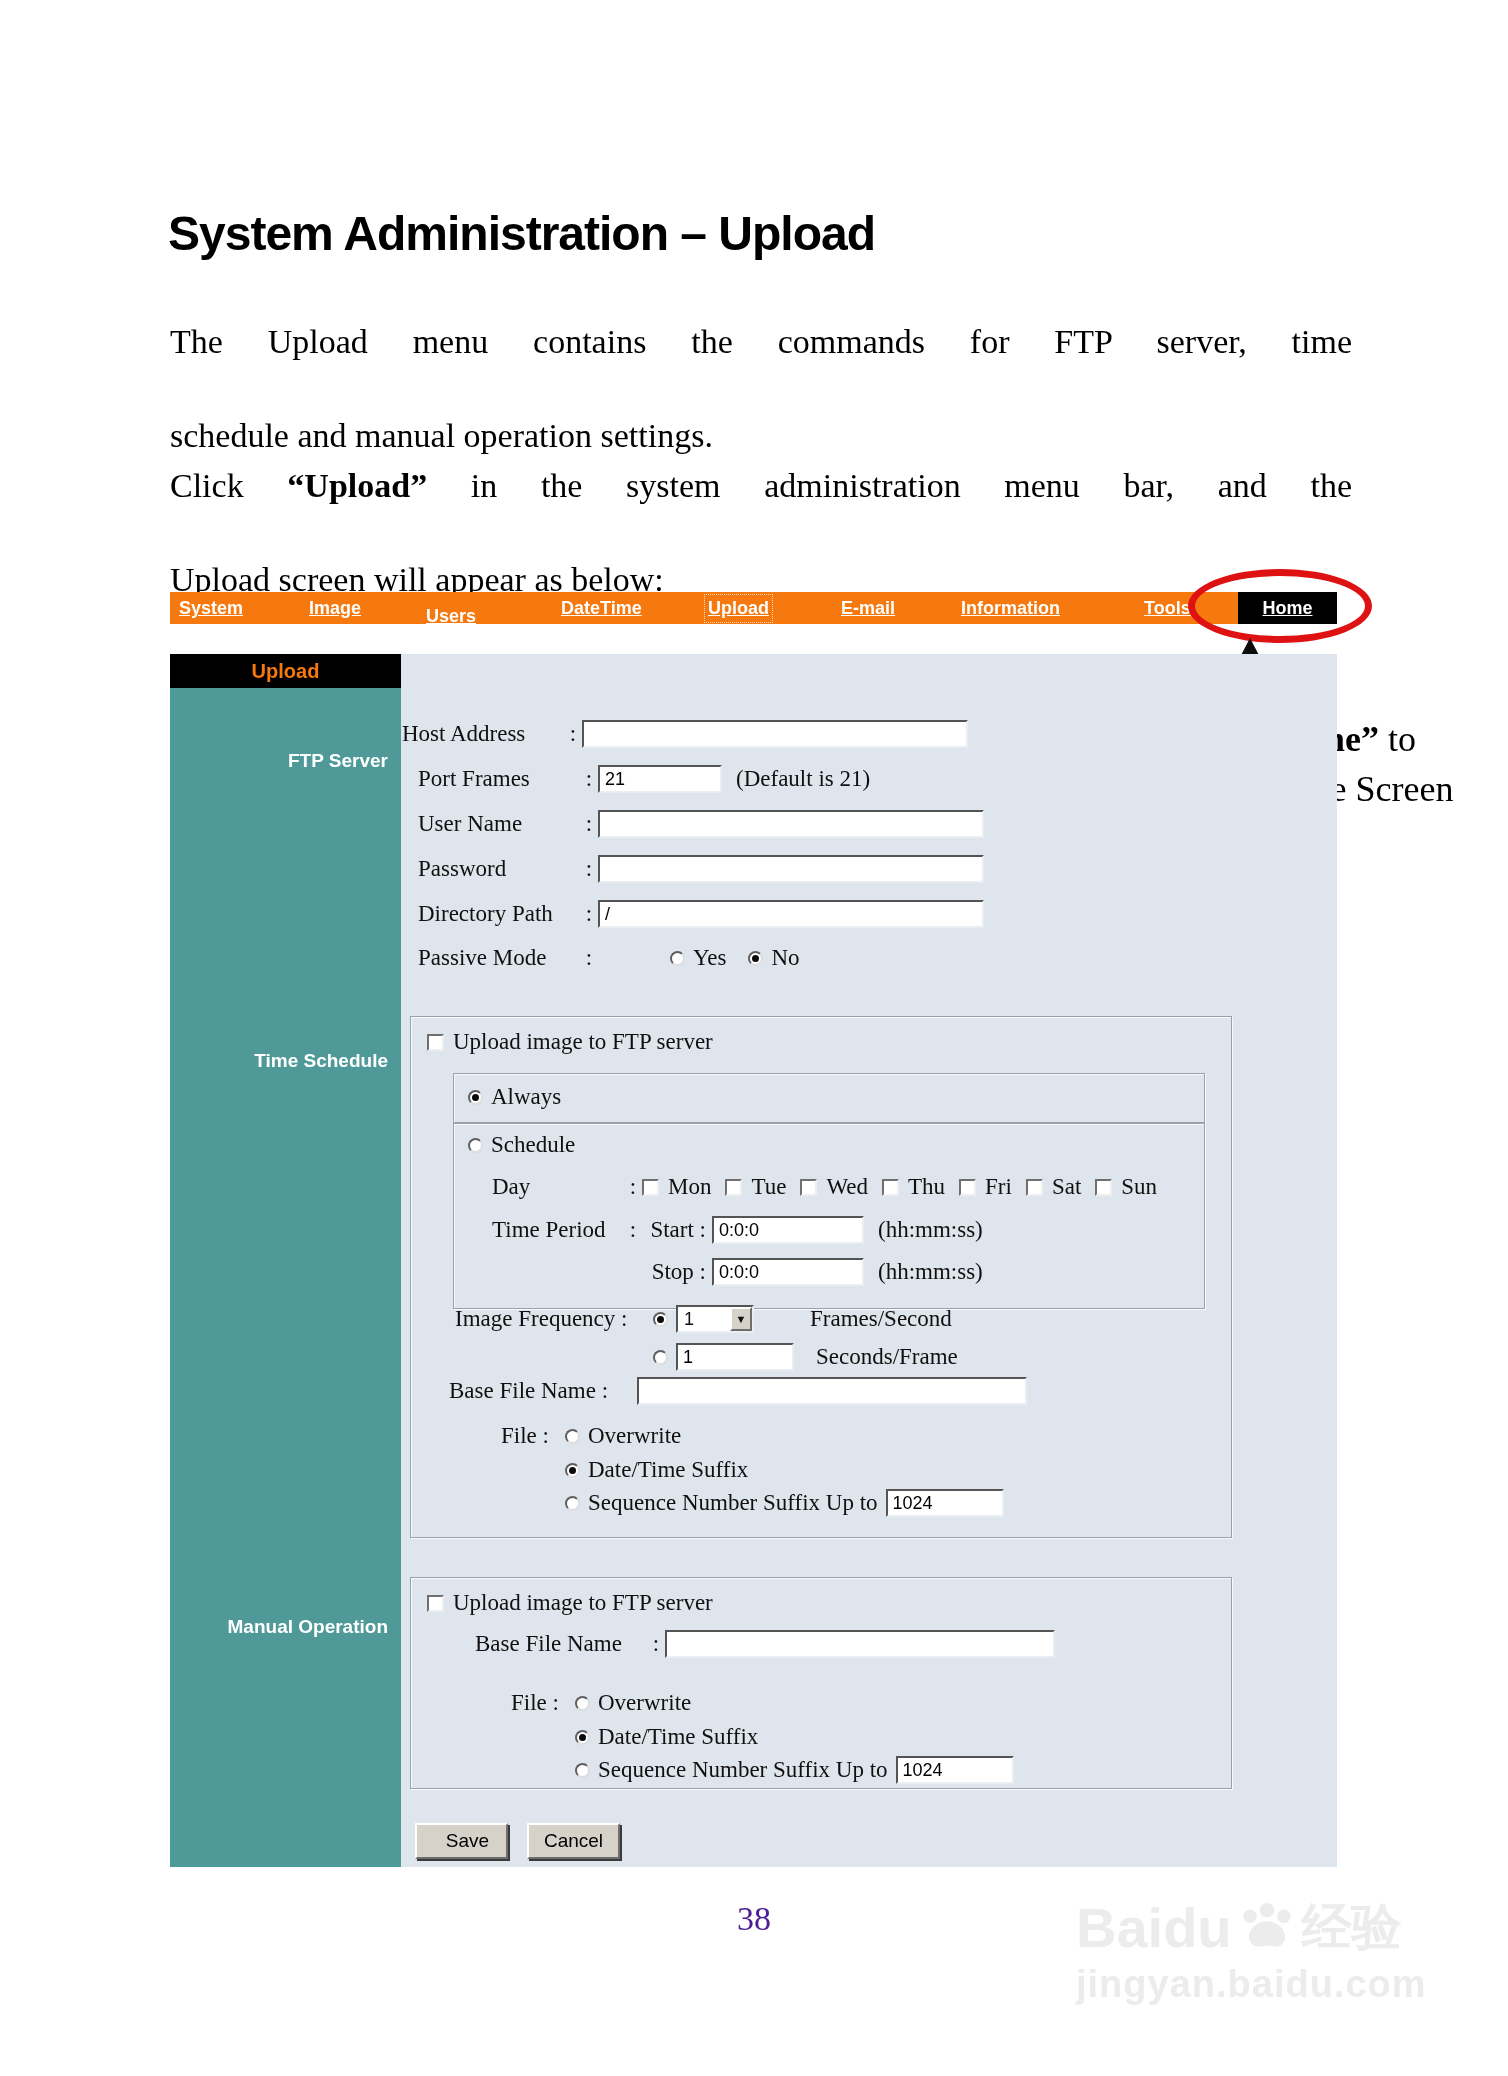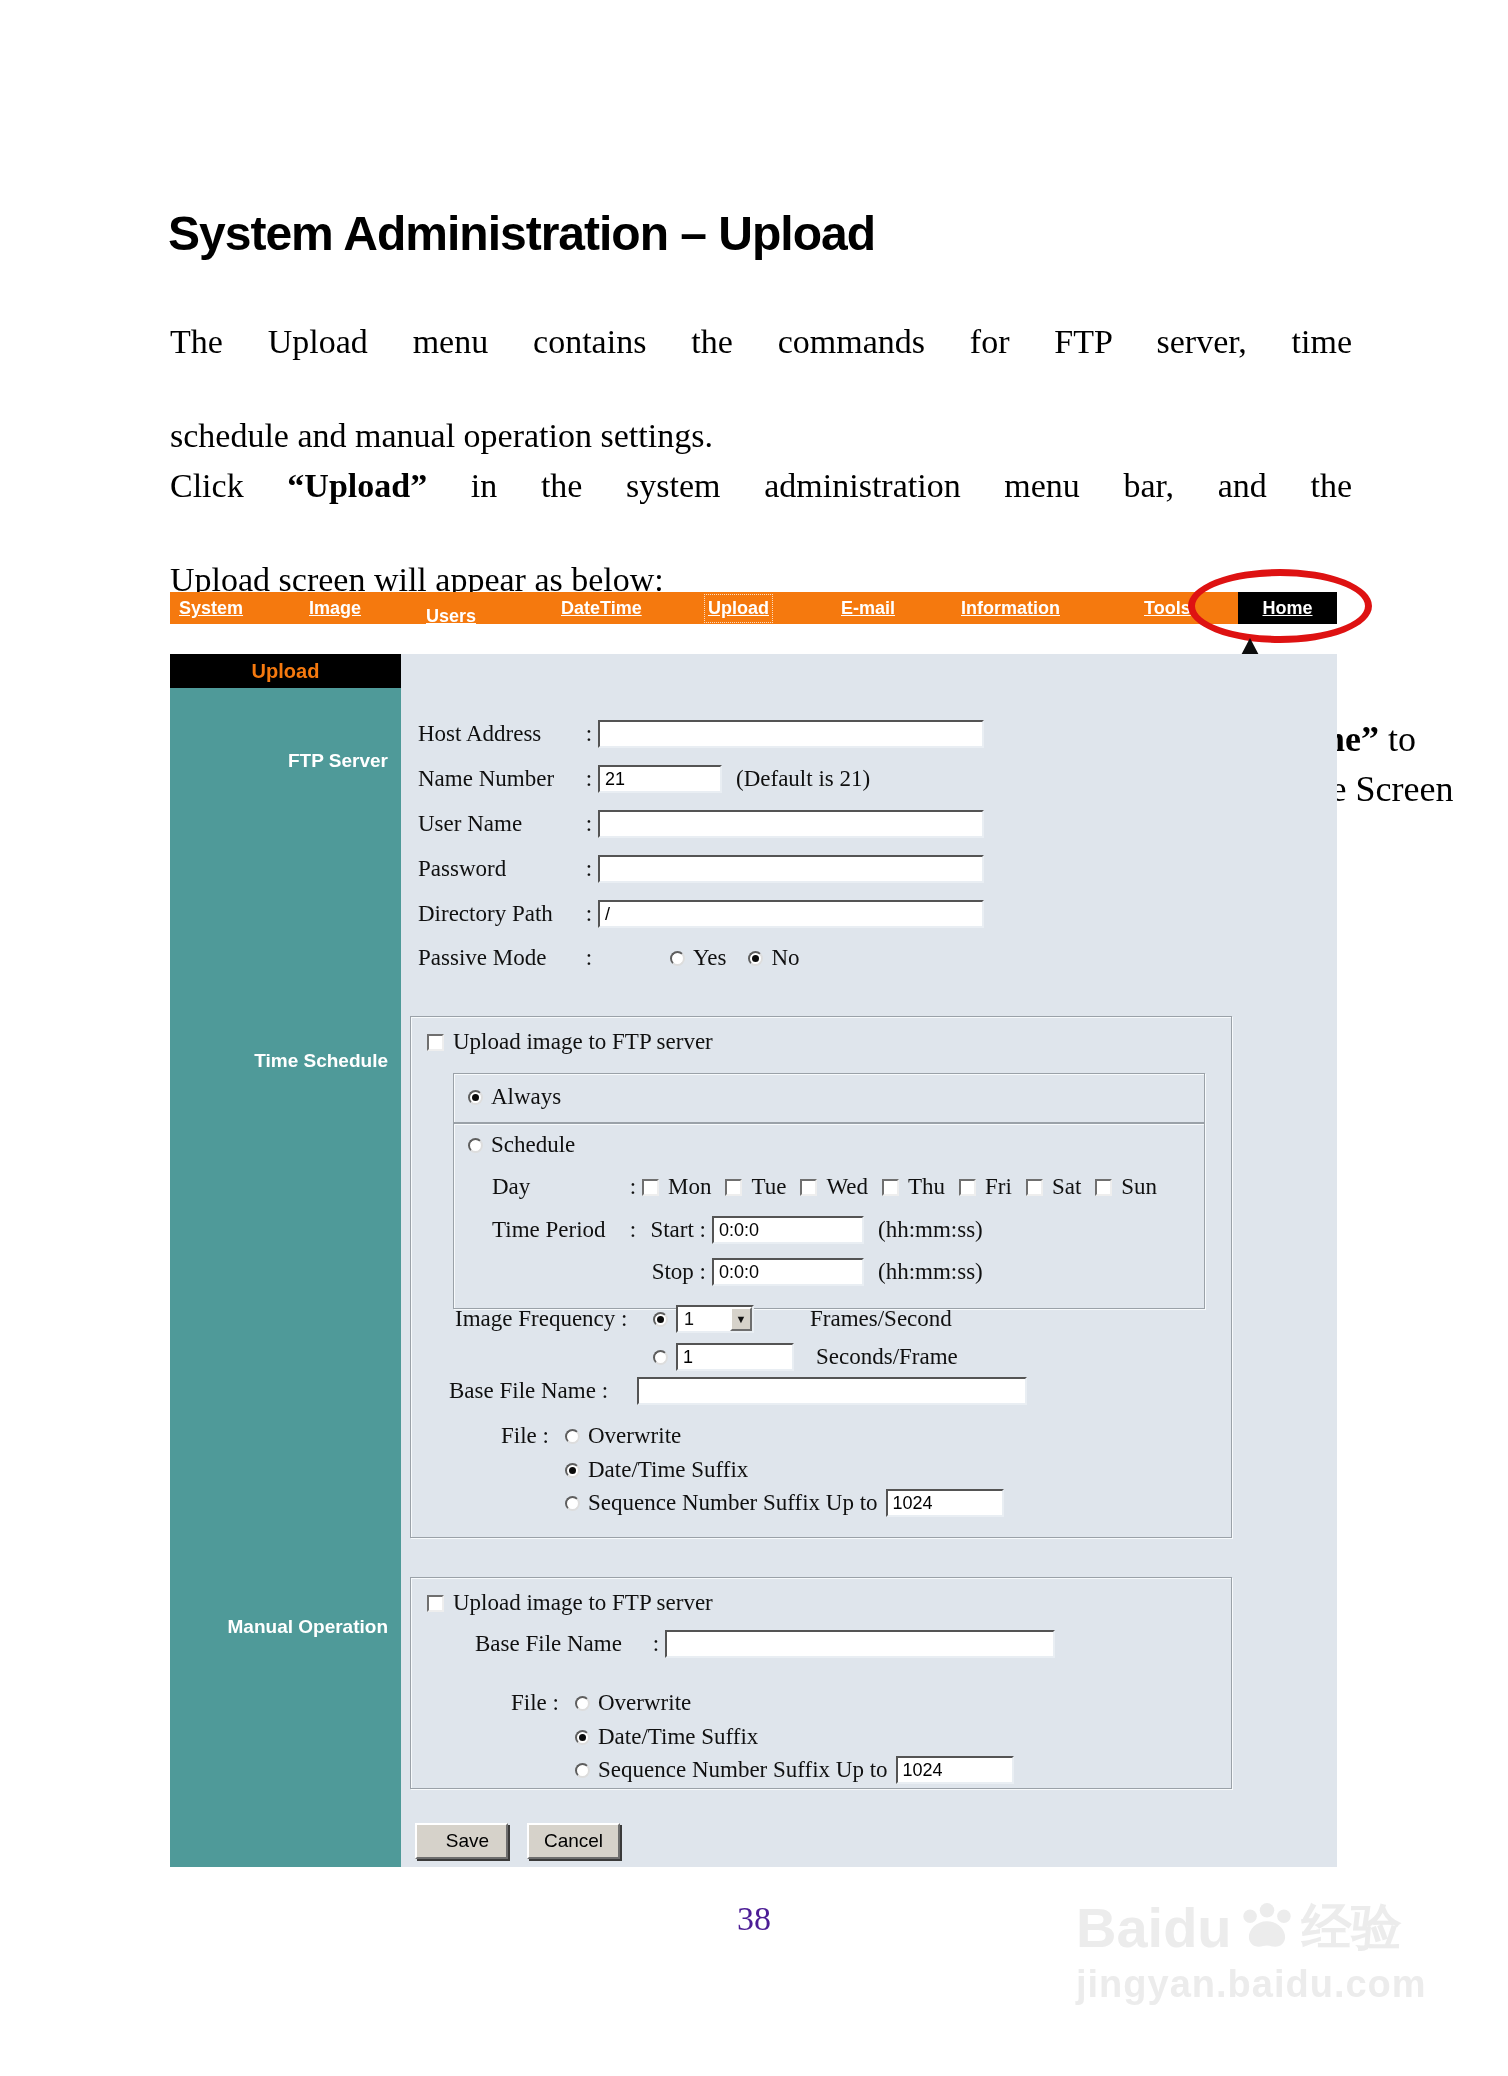--- a/index.html
+++ b/index.html
@@ -148,27 +148,27 @@
 
   <div class="upload-hdr">
     <span>Upload</span>
   </div>
   <div class="sidebar">
     <div class="sb-label sb-0">FTP Server</div>
     <div class="sb-label sb-1">Time Schedule</div>
     <div class="sb-label sb-2">Manual Operation</div>
   </div>
 
-  <div class="row" style="left:248px; top:66px;align-items:center;">
+  <div class="row" style="left:232px; top:66px;align-items:center;">
     <span class="flabel">Host Address</span>
       <span class="colon">:</span>
     <input class="txt w-lg" type="text" value="" style="">
   </div>
   <div class="row" style="left:248px; top:111px;">
-    <span class="flabel">Name Number</span>
+    <span class="flabel">Port Frames</span>
       <span class="colon">:</span>
     <input class="txt w-sm" type="text" value="21" style="">
     <span class="hint">(Default is 21)</span>
   </div>
   <div class="row" style="left:248px; top:156px;">
     <span class="flabel">User Name</span>
       <span class="colon">:</span>
     <input class="txt w-lg" type="text" value="" style="">
   </div>
   <div class="row" style="left:248px; top:201px;">

